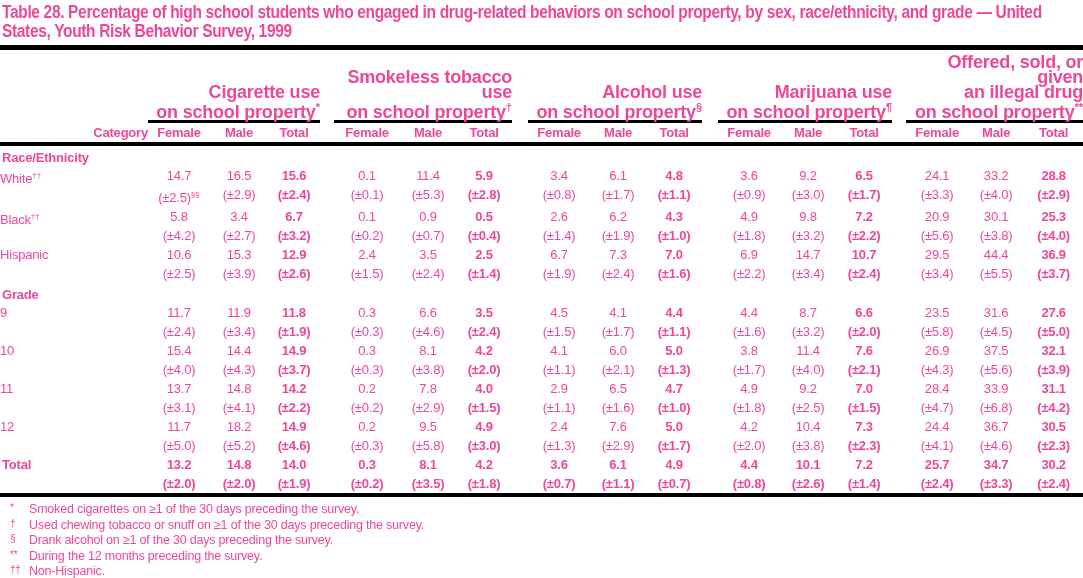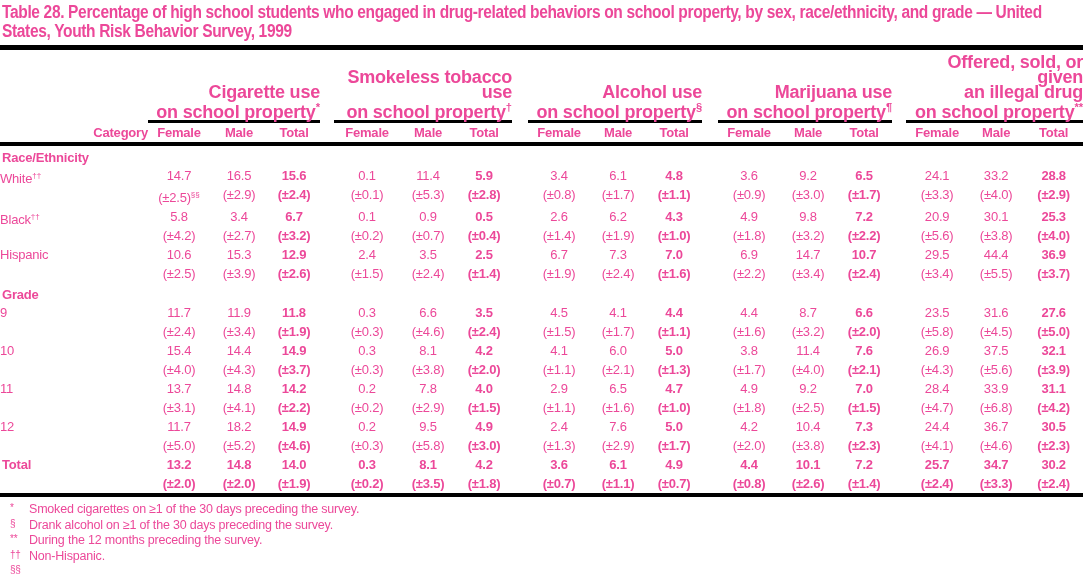--- a/index.html
+++ b/index.html
@@ -646,18 +646,19 @@
           </td>
           <td class="num bold">
             <div class="val">30.2</div>
             <div class="ci">(±2.4)</div>
           </td>
         </tr>
       </tbody>
     </table>
   <div class="footnotes" id="footnotes">
       <div class="fn"><span class="fn-marker">*</span><span class="fn-text">Smoked cigarettes on ≥1 of the 30 days preceding the survey.</span></div>
+      <div class="fn"><span class="fn-marker">†</span><span class="fn-text">Used chewing tobacco or snuff on ≥1 of the 30 days preceding the survey.</span></div>
       <div class="fn"><span class="fn-marker">§</span><span class="fn-text">Drank alcohol on ≥1 of the 30 days preceding the survey.</span></div>
       <div class="fn"><span class="fn-marker">**</span><span class="fn-text">During the 12 months preceding the survey.</span></div>
       <div class="fn"><span class="fn-marker">††</span><span class="fn-text">Non-Hispanic.</span></div>
       <div class="fn"><span class="fn-marker">§§</span></div>
     </div>
 </div>
 
 </body></html>

